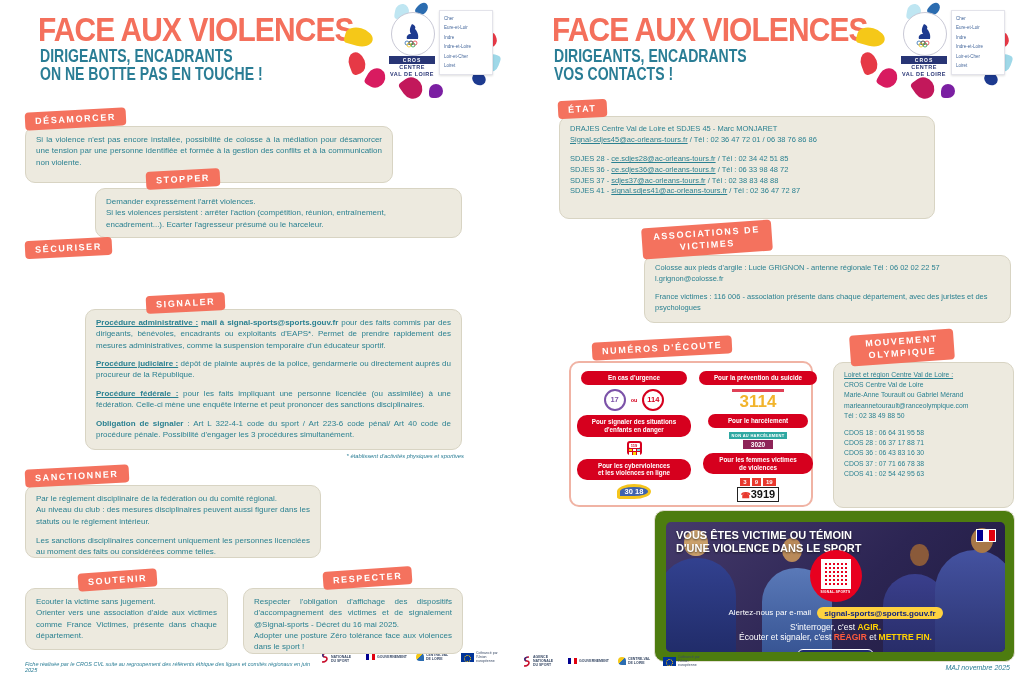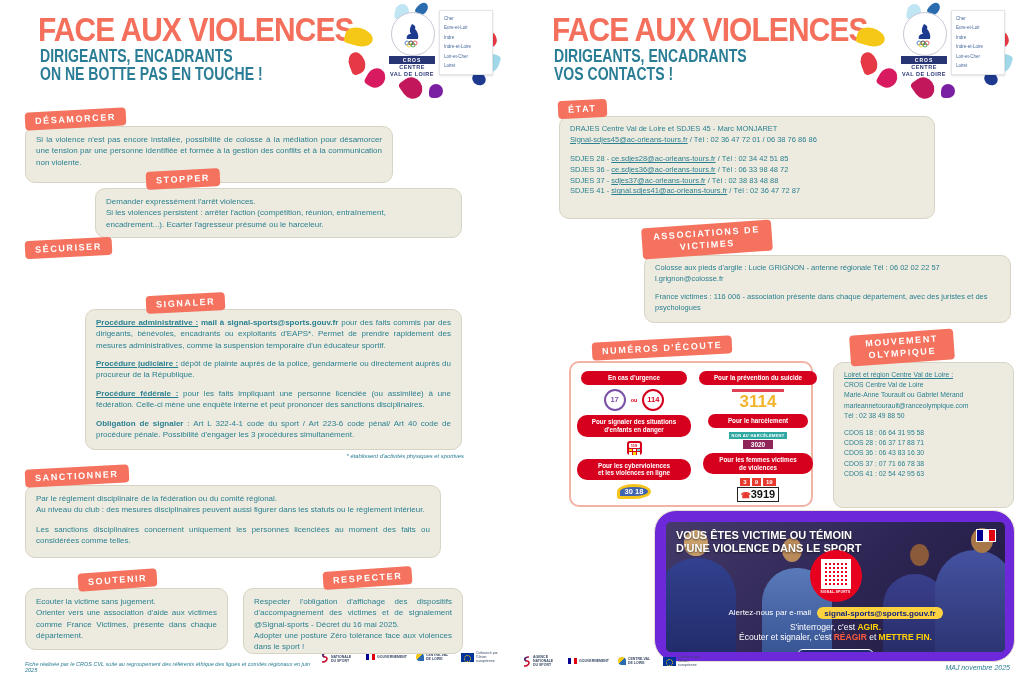--- a/index.html
+++ b/index.html
@@ -106,21 +106,21 @@
     <div class="lbl" style="left:146px;top:294px;">SIGNALER</div>
     <div class="box j" style="left:85px;top:309px;width:377px;height:141px;">
       <div><span class="lead">Procédure administrative :</span><span class="b"> mail à signal-sports@sports.gouv.fr </span><span>pour des faits commis par des dirigeants, bénévoles, encadrants ou exploitants d'EAPS*. Permet de prendre rapidement des mesures administratives, comme la suspension temporaire d'un éducateur sportif.</span></div>
       <div style="margin-top:7px;"><span class="lead">Procédure judiciaire :</span><span> dépôt de plainte auprès de la police, gendarmerie ou directement auprès du procureur de la République.</span></div>
       <div style="margin-top:7px;"><span class="lead">Procédure fédérale :</span><span> pour les faits impliquant une personne licenciée (ou assimilée) à une fédération. Celle-ci mène une enquête interne et peut prononcer des sanctions disciplinaires.</span></div>
       <div style="margin-top:7px;"><span class="b">Obligation de signaler</span><span> : Art L 322-4-1 code du sport / Art 223-6 code pénal/ Art 40 code de procédure pénale. Possibilité d'engager les 3 procédures simultanément.</span></div>
     </div>
     <div class="foot" style="left:232px;top:453px;width:232px;text-align:right;font-size:5.8px;">* établissent d'activités physiques et sportives</div>
 
     <div class="lbl" style="left:25px;top:467px;">SANCTIONNER</div>
-    <div class="box" style="left:25px;top:485px;width:416px;height:73px;">
+    <div class="box" style="left:25px;top:485px;width:296px;height:73px;">
       <div>Par le règlement disciplinaire de la fédération ou du comité régional.</div>
       <div class="j">Au niveau du club : des mesures disciplinaires peuvent aussi figurer dans les statuts ou le règlement intérieur.</div>
       <div class="j" style="margin-top:8px;">Les sanctions disciplinaires concernent uniquement les personnes licenciées au moment des faits ou considérées comme telles.</div>
     </div>
 
     <div class="lbl" style="left:78px;top:571px;transform:rotate(-4deg);">SOUTENIR</div>
     <div class="box" style="left:25px;top:588px;width:203px;height:62px;">
       <div>Ecouter la victime sans jugement.</div>
       <div class="j">Orienter vers une association d'aide aux victimes comme France Victimes, présente dans chaque département.</div>
     </div>
@@ -288,21 +288,21 @@
       <div>marieannetourault@ranceolympique.com</div>
       <div>Tél : 02 38 49 88 50</div>
       <div style="height:7px;"></div>
       <div>CDOS 18 : 06 64 31 95 58</div>
       <div>CDOS 28 : 06 37 17 88 71</div>
       <div>CDOS 36 : 06 43 83 16 30</div>
       <div>CDOS 37 : 07 71 66 78 38</div>
       <div>CDOS 41 : 02 54 42 95 63</div>
     </div>
 
-    <div style="position:absolute;left:142px;top:510px;width:361px;height:152px;background:#6d28d9;border:1px solid #e3dfd2;border-radius:22px;box-sizing:border-box;">
+    <div style="position:absolute;left:142px;top:510px;width:361px;height:152px;background:#4d7c0f;border:1px solid #e3dfd2;border-radius:10px;box-sizing:border-box;">
       <div style="position:absolute;left:11px;top:11px;width:339px;height:130px;border-radius:5px;overflow:hidden;background:linear-gradient(135deg,#453a6b 0%,#2c2553 55%,#201b40 100%);">
 
         <div style="position:absolute;left:-8px;bottom:-10px;width:78px;height:104px;background:linear-gradient(180deg,#32418f,#1f2a66);border-radius:38px 38px 0 0;"></div>
         <div style="position:absolute;left:18px;top:8px;width:24px;height:26px;background:#caa06b;border-radius:50% 50% 45% 45%;"></div>
         <div style="position:absolute;left:96px;bottom:-12px;width:70px;height:96px;background:linear-gradient(180deg,#5a79b8,#33508f);border-radius:34px 34px 0 0;"></div>
         <div style="position:absolute;left:116px;top:16px;width:20px;height:24px;background:#b98a5a;border-radius:50%;"></div>
         <div style="position:absolute;right:58px;bottom:-12px;width:64px;height:90px;background:linear-gradient(180deg,#3a3f8c,#252a63);border-radius:32px 32px 0 0;"></div>
         <div style="position:absolute;right:76px;top:22px;width:19px;height:22px;background:#8a5a3a;border-radius:50%;"></div>
         <div style="position:absolute;right:-10px;bottom:-8px;width:80px;height:110px;background:linear-gradient(180deg,#4452a0,#2b3370);border-radius:40px 40px 0 0;"></div>
         <div style="position:absolute;right:12px;top:6px;width:22px;height:25px;background:#a87848;border-radius:50%;"></div>

